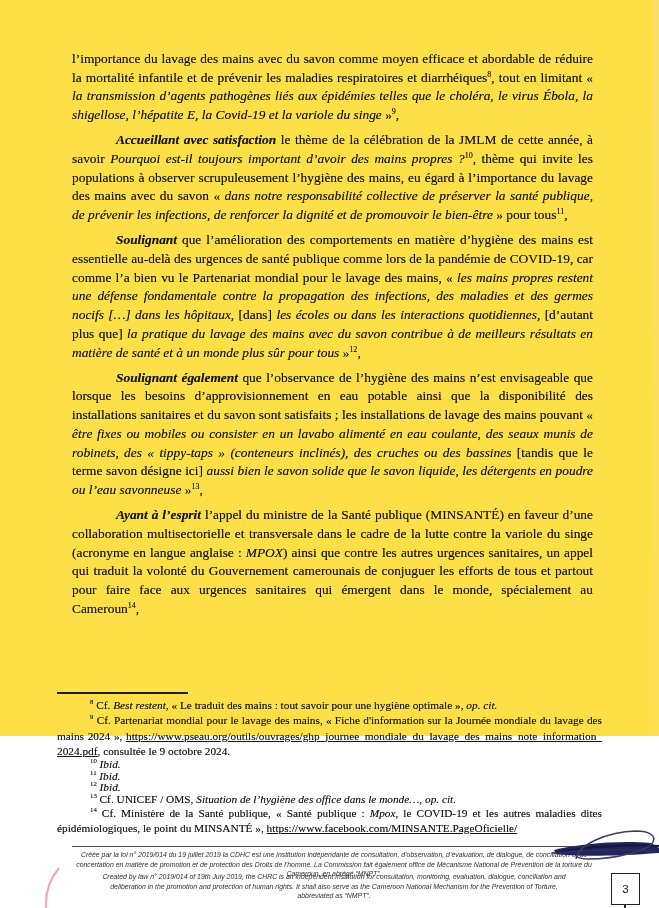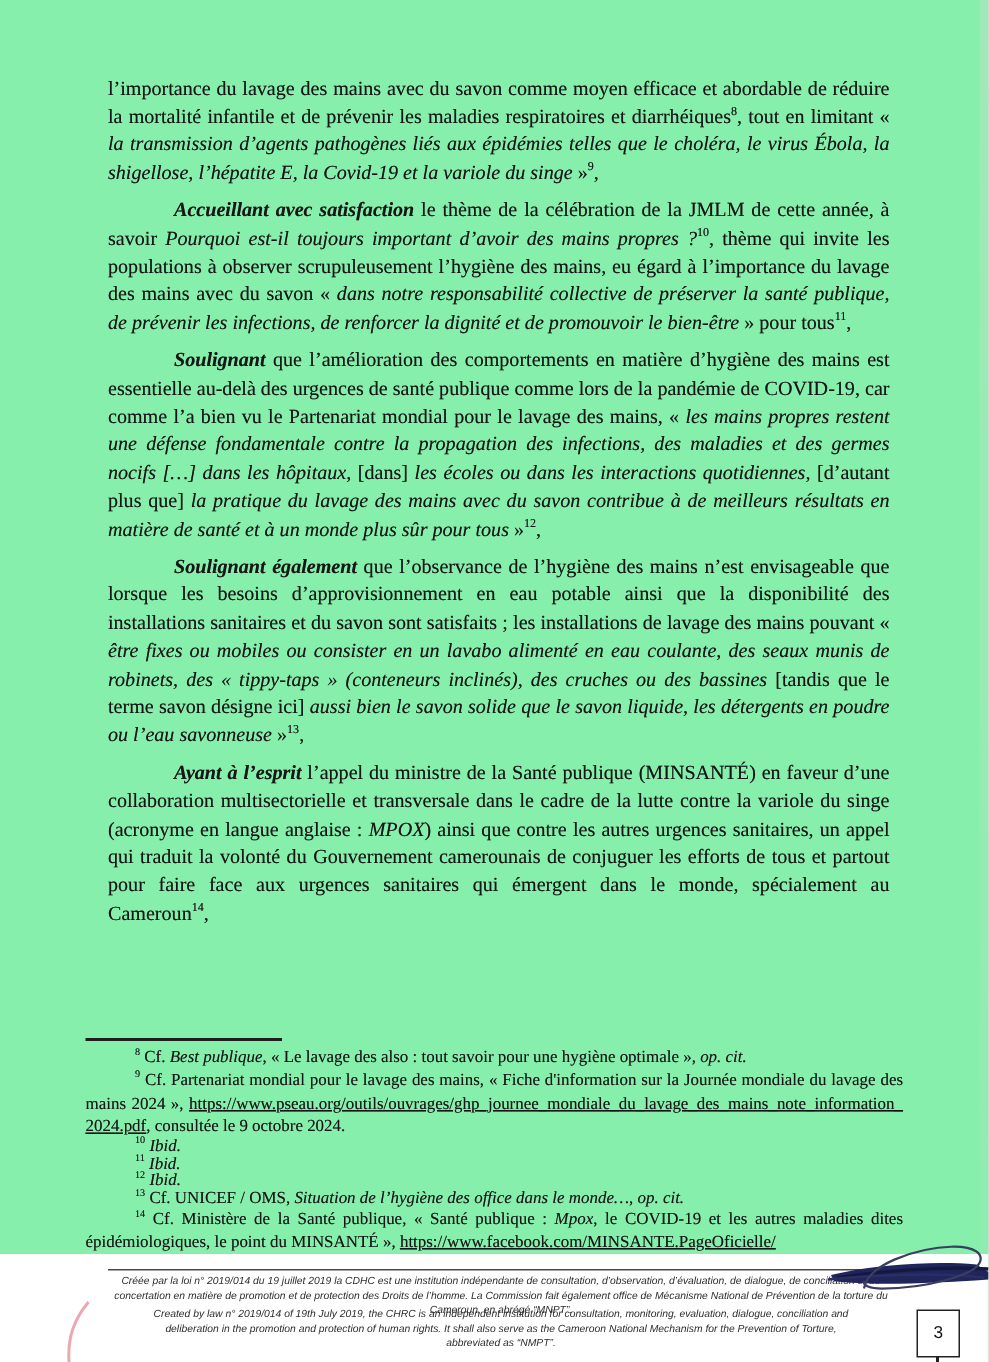--- a/index.html
+++ b/index.html
@@ -5,22 +5,22 @@
   html,body{margin:0;padding:0;}
   body{
     width:659px;height:908px;
     background:#ffffff;
     font-family:"Liberation Serif", serif;
     color:#161616;
     position:relative;
     overflow:hidden;
   }
   .page{
-    position:absolute;left:0;top:0;width:659px;height:836px;
-    background:#86efac;
+    position:absolute;left:0;top:0;width:659px;height:736px;
+    background:#fde047;
   }
   
   .edge-tint{
     position:absolute;right:0;top:0;width:6px;height:100%;
     background:linear-gradient(to bottom, rgba(243,213,222,0.25), rgba(243,213,222,0.08));
     pointer-events:none;
   }
   .body-text{
     position:absolute;left:72px;top:50px;width:521px;
     font-size:13.4px;line-height:18.7px;
@@ -87,21 +87,21 @@
       <p class="no-indent"><span class="run-r">l’importance du lavage des mains avec du savon comme moyen efficace et abordable de réduire la mortalité infantile et de prévenir les maladies respiratoires et diarrhéiques</span><span class="run-sup">8</span><span class="run-r">, tout en limitant « </span><span class="run-i">la transmission d’agents pathogènes liés aux épidémies telles que le choléra, le virus Ébola, la shigellose, l’hépatite E, la Covid-19 et la variole du singe</span><span class="run-r"> »</span><span class="run-sup">9</span><span class="run-r">,</span></p>
       <p><span class="run-bi">Accueillant avec satisfaction</span><span class="run-r"> le thème de la célébration de la JMLM de cette année, à savoir </span><span class="run-i">Pourquoi est-il toujours important d’avoir des mains propres ?</span><span class="run-sup">10</span><span class="run-r">, thème qui invite les populations à observer scrupuleusement l’hygiène des mains, eu égard à l’importance du lavage des mains avec du savon « </span><span class="run-i">dans notre responsabilité collective de préserver la santé publique, de prévenir les infections, de renforcer la dignité et de promouvoir le bien-être</span><span class="run-r"> » pour tous</span><span class="run-sup">11</span><span class="run-r">,</span></p>
       <p><span class="run-bi">Soulignant</span><span class="run-r"> que l’amélioration des comportements en matière d’hygiène des mains est essentielle au-delà des urgences de santé publique comme lors de la pandémie de COVID-19, car comme l’a bien vu le Partenariat mondial pour le lavage des mains, « </span><span class="run-i">les mains propres restent une défense fondamentale contre la propagation des infections, des maladies et des germes nocifs […] dans les hôpitaux,</span><span class="run-r"> [dans] </span><span class="run-i">les écoles ou dans les interactions quotidiennes,</span><span class="run-r"> [d’autant plus que] </span><span class="run-i">la pratique du lavage des mains avec du savon contribue à de meilleurs résultats en matière de santé et à un monde plus sûr pour tous</span><span class="run-r"> »</span><span class="run-sup">12</span><span class="run-r">,</span></p>
       <p><span class="run-bi">Soulignant également</span><span class="run-r"> que l’observance de l’hygiène des mains n’est envisageable que lorsque les besoins d’approvisionnement en eau potable ainsi que la disponibilité des installations sanitaires et du savon sont satisfaits ; les installations de lavage des mains pouvant « </span><span class="run-i">être fixes ou mobiles ou consister en un lavabo alimenté en eau coulante, des seaux munis de robinets, des « tippy-taps » (conteneurs inclinés), des cruches ou des bassines</span><span class="run-r"> [tandis que le terme savon désigne ici] </span><span class="run-i">aussi bien le savon solide que le savon liquide, les détergents en poudre ou l’eau savonneuse</span><span class="run-r"> »</span><span class="run-sup">13</span><span class="run-r">,</span></p>
       <p><span class="run-bi">Ayant à l’esprit</span><span class="run-r"> l’appel du ministre de la Santé publique (MINSANTÉ) en faveur d’une collaboration multisectorielle et transversale dans le cadre de la lutte contre la variole du singe (acronyme en langue anglaise : </span><span class="run-i">MPOX</span><span class="run-r">) ainsi que contre les autres urgences sanitaires, un appel qui traduit la volonté du Gouvernement camerounais de conjuguer les efforts de tous et partout pour faire face aux urgences sanitaires qui émergent dans le monde, spécialement au Cameroun</span><span class="run-sup">14</span><span class="run-r">,</span></p>
     </div>
 
   <div class="footnote-sep"></div>
 
   <div class="footnotes" id="footnotes-list">
-      <div class="footnote"><span class="run-sup">8</span><span class="run-r"> Cf. </span><span class="run-i">Best publique</span><span class="run-r">, « Le lavage des also : tout savoir pour une hygiène optimale », </span><span class="run-i">op. cit.</span></div>
+      <div class="footnote"><span class="run-sup">8</span><span class="run-r"> Cf. </span><span class="run-i">Best restent</span><span class="run-r">, « Le traduit des mains : tout savoir pour une hygiène optimale », </span><span class="run-i">op. cit.</span></div>
       <div class="footnote"><span class="run-sup">9</span><span class="run-r"> Cf. Partenariat mondial pour le lavage des mains, « Fiche d'information sur la Journée mondiale du lavage des mains 2024 », </span><span class="run-u">https://www.pseau.org/outils/ouvrages/ghp_journee_mondiale_du_lavage_des_mains_note_information_2024.pdf</span><span class="run-r">, consultée le 9 octobre 2024.</span></div>
       <div class="footnote compact"><span class="run-sup">10</span><span class="run-r"> </span><span class="run-i">Ibid.</span></div>
       <div class="footnote compact"><span class="run-sup">11</span><span class="run-r"> </span><span class="run-i">Ibid.</span></div>
       <div class="footnote compact"><span class="run-sup">12</span><span class="run-r"> </span><span class="run-i">Ibid.</span></div>
       <div class="footnote compact"><span class="run-sup">13</span><span class="run-r"> Cf. UNICEF / OMS, </span><span class="run-i">Situation de l’hygiène des office dans le monde…</span><span class="run-r">, </span><span class="run-i">op. cit.</span></div>
       <div class="footnote"><span class="run-sup">14</span><span class="run-r"> Cf. Ministère de la Santé publique, « Santé publique : </span><span class="run-i">Mpox</span><span class="run-r">, le COVID-19 et les autres maladies dites épidémiologiques, le point du MINSANTÉ », </span><span class="run-u">https://www.facebook.com/MINSANTE.PageOficielle/</span></div>
     </div>
 
   <div class="footer-rule"></div>
   <div class="footer-fr">Créée par la loi n° 2019/014 du 19 juillet 2019 la CDHC est une institution indépendante de consultation, d’observation, d’évaluation, de dialogue, de conciliation et de concertation en matière de promotion et de protection des Droits de l’homme. La Commission fait également office de Mécanisme National de Prévention de la torture du Cameroun, en abrégé “MNPT”.</div>

